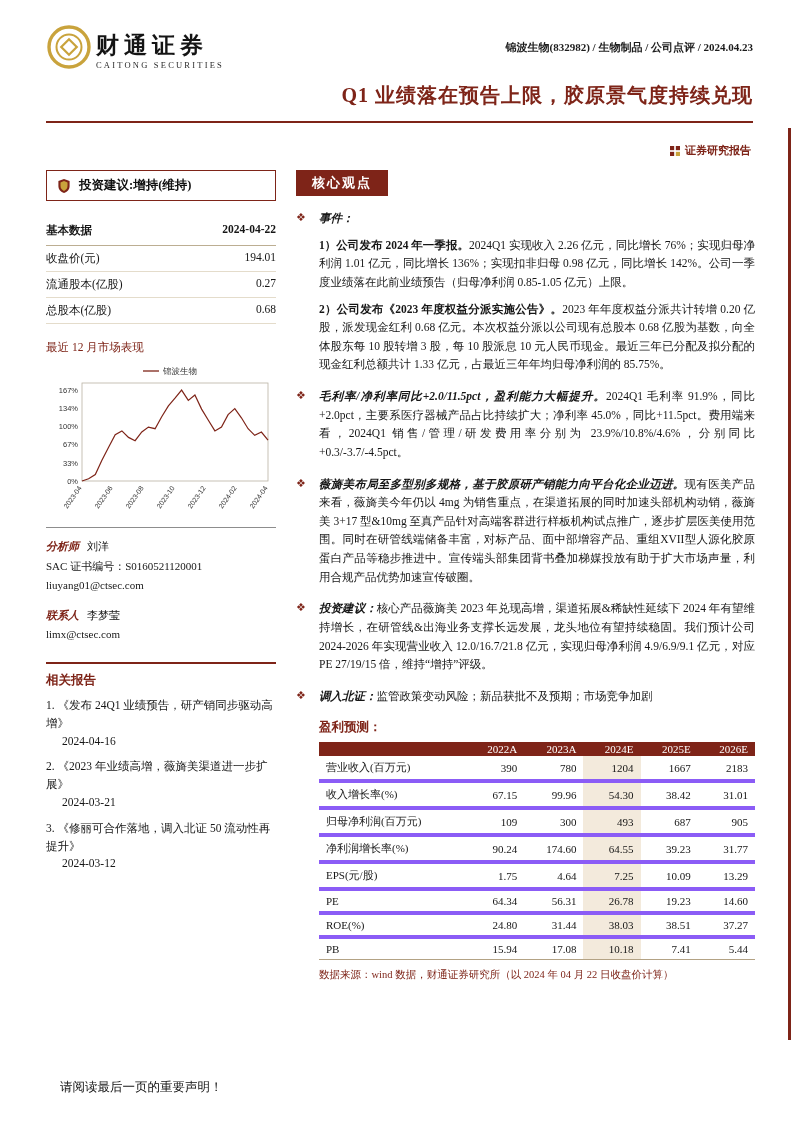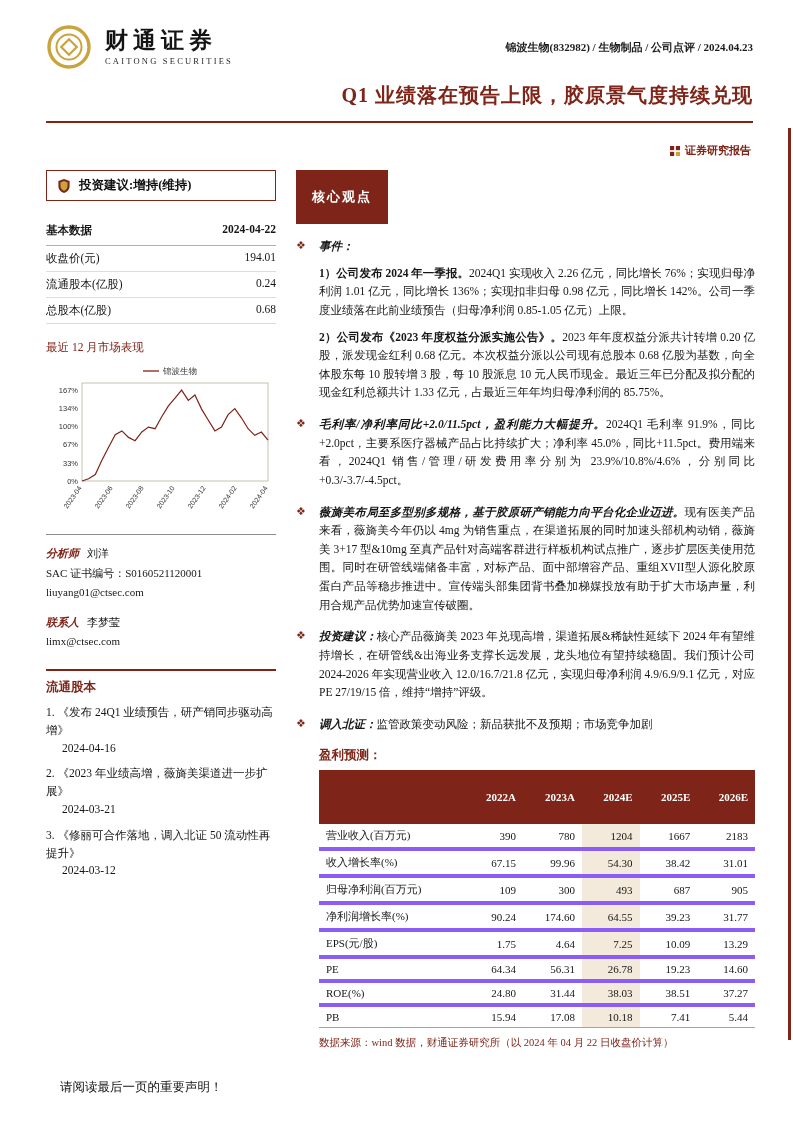--- a/index.html
+++ b/index.html
@@ -9,57 +9,57 @@
     --line:#E4DCCB;
   }
   html,body{margin:0;padding:0;background:#fff;}
   .page{
     position:relative;width:793px;height:1122px;background:#fff;overflow:hidden;
     font-family:"Liberation Serif","DejaVu Serif",serif;color:#161616;
   }
   .edge-bar{position:absolute;right:2px;top:128px;width:3px;height:912px;background:var(--accent);}
   
   .header-top{display:flex;justify-content:space-between;align-items:flex-start;padding:24px 40px 0 46px;}
-  .logo{display:flex;align-items:center;gap:13px;}
+  .logo{display:flex;align-items:flex-end;gap:4px;}
   .logo-cn{font-size:23px;font-weight:700;letter-spacing:5px;color:#141414;line-height:1.1;}
   .logo-en{font-size:8.5px;letter-spacing:2.2px;color:#2a2a2a;margin-top:2px;}
   .header-meta{font-size:11px;font-weight:700;margin-top:16px;color:#1c1c1c;}
   .title{margin:12px 40px 0 44px;text-align:right;color:var(--accent);font-size:20px;font-weight:700;letter-spacing:1px;}
   .rule{margin:12px 40px 0 46px;border-top:2px solid var(--accent);}
   .tag-row{display:flex;justify-content:flex-end;align-items:center;gap:5px;margin:20px 42px 0 0;color:var(--accent);font-weight:700;font-size:11px;}
   
   .columns{display:flex;gap:20px;padding:12px 38px 0 46px;}
   .left{width:230px;flex:none;}
   .right{flex:1;min-width:0;}
   
   .rating-box{border:1px solid var(--accent);padding:6px 10px;display:flex;align-items:center;gap:8px;font-weight:700;font-size:12.5px;color:#111;}
   .basic{margin-top:20px;font-size:11.5px;}
   .basic-head{display:flex;justify-content:space-between;font-weight:700;padding:2px 0 7px;border-bottom:1px solid #BCAE92;}
   .basic-row{display:flex;justify-content:space-between;padding:5px 0;border-bottom:1px solid var(--line);gap:28px;}
   .market-title{color:var(--accent);margin-top:16px;font-size:11.5px;}
   #market-chart{margin-top:6px;}
-  .analyst{margin-top:7px;border-top:1px solid #8d8d8d;padding-top:10px;font-size:11px;line-height:1.6;}
+  .analyst{margin-top:0;border-top:1px solid #8d8d8d;padding-top:10px;font-size:11px;line-height:1.6;}
   .analyst p{margin:0 0 2px;}
   .role{color:var(--accent);font-weight:700;font-style:italic;margin-right:8px;}
   .gap{margin-top:12px !important;}
   .related{margin-top:18px;}
   .related-title{color:var(--accent);font-weight:700;border-top:2px solid var(--accent);padding-top:8px;font-size:12.5px;}
   .related-item{font-size:11.5px;margin-top:8px;line-height:1.55;}
   .related-date{padding-left:16px;}
   
-  .section-label{display:inline-block;background:var(--accent);color:#fff;font-weight:700;font-size:13px;padding:18px 16px;letter-spacing:2px;}
+  .section-label{display:inline-block;background:var(--accent);color:#fff;font-weight:700;font-size:13px;padding:4px 16px;letter-spacing:2px;}
   .bullet{display:flex;margin-top:13px;}
   .bullet-marker{width:23px;flex:none;color:var(--accent);font-size:11px;padding-top:2px;}
   .bullet-content{flex:1;font-size:11.5px;line-height:1.62;text-align:justify;}
   .lead{font-weight:700;font-style:italic;}
   .sub{margin-top:8px;}
   .sub-lead{font-weight:700;}
   .forecast-title{margin:14px 0 6px 23px;color:var(--accent);font-weight:700;font-size:12.5px;}
   table{width:calc(100% - 23px);margin-left:23px;border-collapse:collapse;font-size:11px;}
-  thead th{background:var(--accent);color:#fff;font-weight:700;padding:21px 7px;text-align:right;}
+  thead th{background:var(--accent);color:#fff;font-weight:400;padding:1px 7px;text-align:right;}
   thead th:first-child{text-align:left;}
   tbody td{padding:4px 7px;text-align:right;border-bottom:4px solid #8b5cf6;}
   tbody td.lbl{text-align:left;}
   tbody td.hl{background:var(--hl);}
   tbody tr:last-child td{border-bottom:1.5px solid #B3A284;}
   .source{margin:8px 0 0 23px;font-size:10.5px;color:var(--accent);}
   footer{position:absolute;left:60px;bottom:26px;font-size:12.5px;color:#111;}
 </style>
 </head>
 <body>
@@ -109,21 +109,21 @@
           <span>基本数据</span>
           <span>2024-04-22</span>
         </div>
         <div id="basic-rows">
             <div class="basic-row">
               <span>收盘价(元)</span>
               <span>194.01</span>
             </div>
             <div class="basic-row">
               <span>流通股本(亿股)</span>
-              <span>0.24</span>
+              <span>0.27</span>
             </div>
             <div class="basic-row">
               <span>总股本(亿股)</span>
               <span>0.68</span>
             </div>
           </div>
       </div>
 
       <div class="market-title">最近 12 月市场表现</div>
       <div id="market-chart"><svg width="230" height="162" xmlns="http://www.w3.org/2000/svg">
@@ -148,21 +148,21 @@
 
       <div class="analyst">
         <p><span class="role">分析师</span><span>刘洋</span></p>
         <p>SAC 证书编号：S0160521120001</p>
         <p>liuyang01@ctsec.com</p>
         <p class="gap"><span class="role">联系人</span><span>李梦莹</span></p>
         <p>limx@ctsec.com</p>
       </div>
 
       <div class="related">
-        <div class="related-title">流通股本</div>
+        <div class="related-title">相关报告</div>
         <div id="related-list">
             <div class="related-item">
               <div>1. 《发布 24Q1 业绩预告，研产销同步驱动高增》</div>
               <div class="related-date">2024-04-16</div>
             </div>
             <div class="related-item">
               <div>2. 《2023 年业绩高增，薇旖美渠道进一步扩展》</div>
               <div class="related-date">2024-03-21</div>
             </div>
             <div class="related-item">

